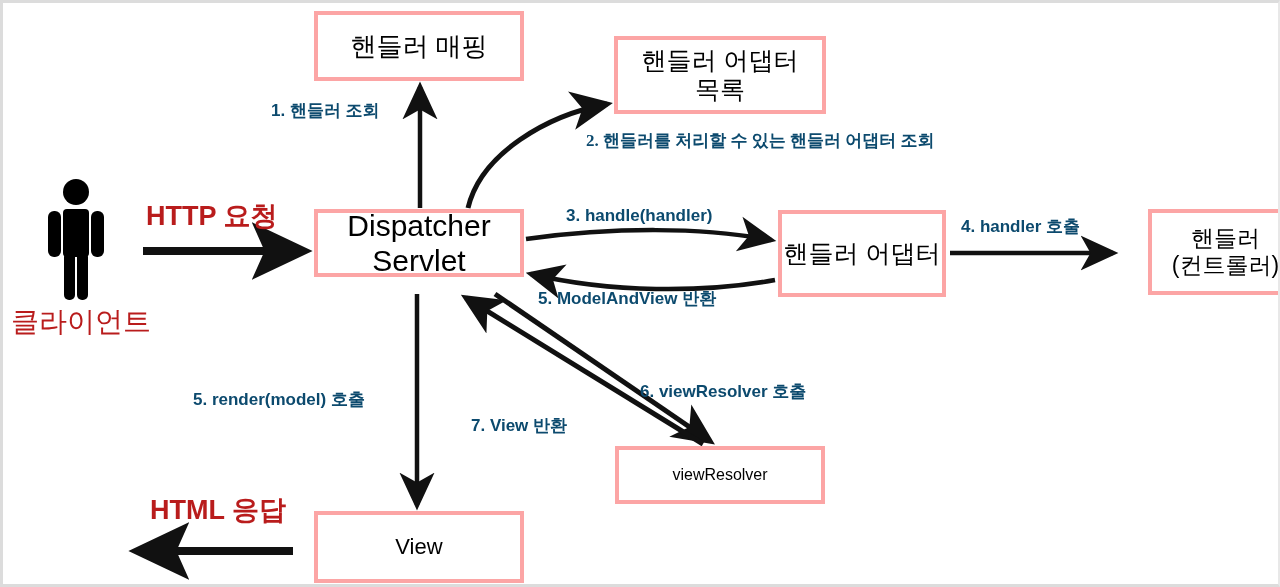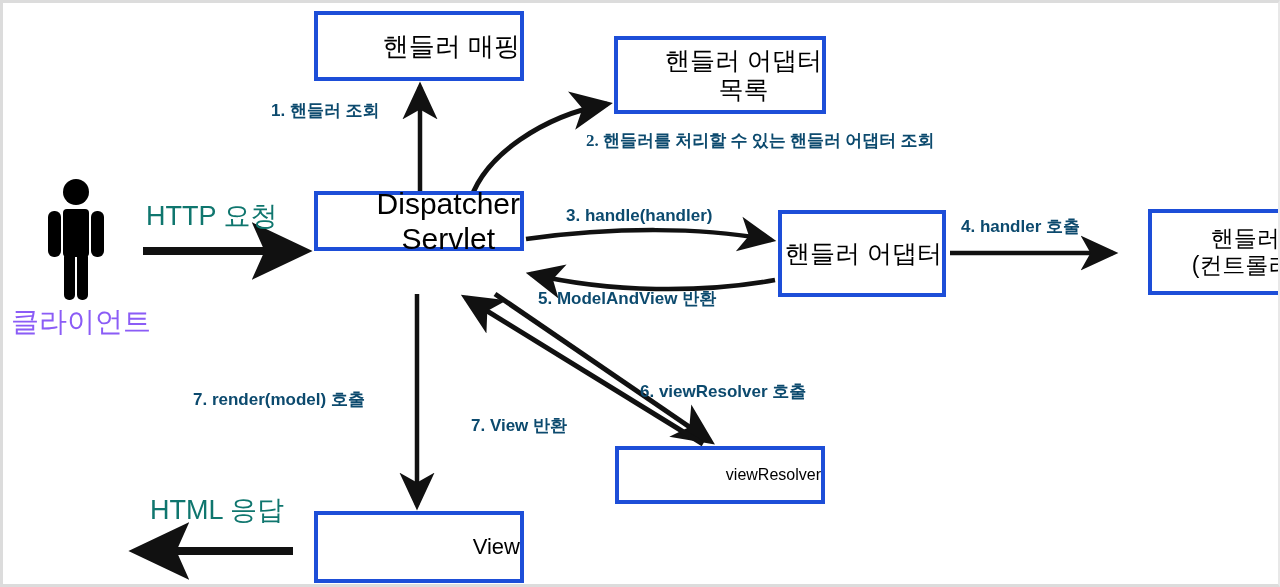--- a/index.html
+++ b/index.html
@@ -27,57 +27,57 @@
     position: absolute;
     left: 0;
     top: 0;
     width: 1280px;
     height: 587px;
     pointer-events: none;
   }
   .node {
     position: absolute;
     box-sizing: border-box;
-    border: 4px solid #1d4ed8;
+    border: 4px solid #fca5a5;
     background: #ffffff;
     display: flex;
     align-items: center;
-    justify-content: flex-end;
+    justify-content: center;
     text-align: center;
     color: #000000;
     line-height: 1.18;
     font-weight: 400;
     z-index: 3;
   }
   .node-label {
     display: block;
     white-space: pre-line;
   }
 
   
   #node-handler-mapping   { left: 311px; top: 8px;   width: 210px; height: 70px;  font-size: 26px; }
   #node-adapter-list      { left: 611px; top: 33px;  width: 212px; height: 78px;  font-size: 25px; }
-  #node-dispatcher        { left: 311px; top: 188px; width: 210px; height: 60px;  font-size: 30px; }
+  #node-dispatcher        { left: 311px; top: 206px; width: 210px; height: 68px;  font-size: 30px; }
   #node-handler-adapter   { left: 775px; top: 207px; width: 168px; height: 87px;  font-size: 25px; }
   #node-handler-ctrl      { left: 1117px; top: 206px; width: 155px; height: 86px; font-size: 23px; margin-left: 28px; }
   #node-view-resolver     { left: 612px; top: 443px; width: 210px; height: 58px;  font-size: 16px; }
   #node-view              { left: 311px; top: 508px; width: 210px; height: 72px;  font-size: 22px; }
 
   .edge-label {
     position: absolute;
     color: #0c4a6e;
     font-weight: bold;
     font-size: 17px;
     white-space: nowrap;
     z-index: 4;
   }
   .plain-label {
     position: absolute;
-    color: #0f766e;
-    font-weight: 400;
+    color: #b91c1c;
+    font-weight: 700;
     font-size: 27px;
     white-space: nowrap;
     z-index: 4;
   }
   
   #lbl-1 { left: 268px; top: 96px; }
   #lbl-2 { left: 583px; top: 126px; font-family: Liberation Serif, serif; }
   #lbl-3 { left: 563px; top: 203px; }
   #lbl-4 { left: 958px; top: 212px; }
   #lbl-5 { left: 535px; top: 284px; }
@@ -92,21 +92,21 @@
     left: 42px;
     top: 175px;
     width: 62px;
     height: 122px;
     z-index: 3;
   }
   #lbl-client {
     position: absolute;
     left: 8px;
     top: 300px;
-    color: #8b5cf6;
+    color: #b91c1c;
     font-size: 28px;
     z-index: 4;
     white-space: nowrap;
   }
 </style>
 </head>
 <body>
 
 <div id="canvas">
 
@@ -182,18 +182,18 @@
     <span class="node-label">View</span>
   </div>
 
   <div class="edge-label" id="lbl-1">1. 핸들러 조회</div>
   <div class="edge-label" id="lbl-2">2. 핸들러를 처리할 수 있는 핸들러 어댑터 조회</div>
   <div class="edge-label" id="lbl-3">3. handle(handler)</div>
   <div class="edge-label" id="lbl-4">4. handler 호출</div>
   <div class="edge-label" id="lbl-5">5. ModelAndView 반환</div>
   <div class="edge-label" id="lbl-6">6. viewResolver 호출</div>
   <div class="edge-label" id="lbl-7">7. View 반환</div>
-  <div class="edge-label" id="lbl-8">7. render(model) 호출</div>
+  <div class="edge-label" id="lbl-8">5. render(model) 호출</div>
 
   <div class="plain-label" id="lbl-http-request">HTTP 요청</div>
   <div class="plain-label" id="lbl-http-response">HTML 응답</div>
 
 </div>
 
 </body></html>

